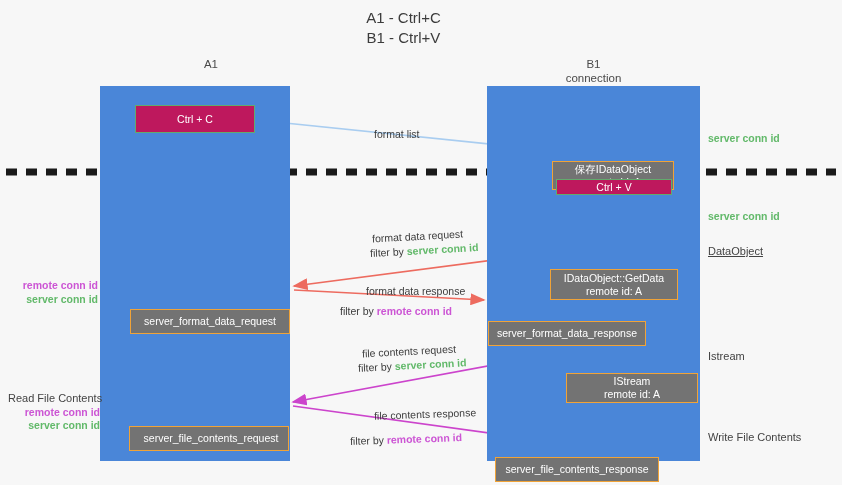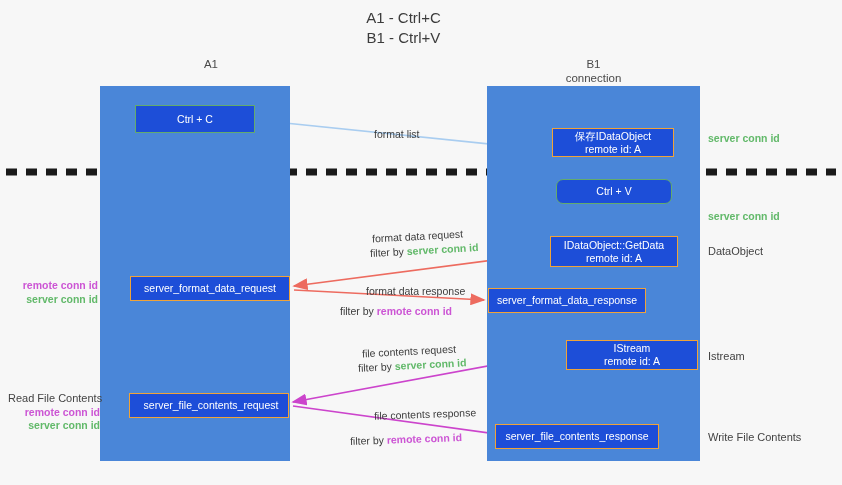--- a/index.html
+++ b/index.html
@@ -58,48 +58,48 @@
     flex-direction: column;
     align-items: center;
     justify-content: center;
     color: #ffffff;
     font-size: 10.5px;
     line-height: 13px;
     text-align: center;
     padding: 2px 4px;
     white-space: nowrap;
   }
-  .node.green  { background: #1d4ed8; border: 1px solid #63ab6d; }
-  .node.orange { background: #1d4ed8; border: 1px solid #f0a338; }
+  .node.green  { background: #be185d; border: 1px solid #63ab6d; }
+  .node.orange { background: #737373; border: 1px solid #f0a338; margin-top: 33px; }
   .node .l2 { font-size: 10.5px; }
 
   #n-ctrlc   { left: 135px; top: 105px; width: 120px; height: 28px; }
   #n-store   { left: 552px; top: 128px; width: 122px; height: 29px; }
-  #n-ctrlv   { left: 556px; top: 179px; width: 116px; height: 25px; border-radius: 7px; }
+  #n-ctrlv   { left: 556px; top: 179px; width: 116px; height: 16px; }
   #n-getdata { left: 550px; top: 236px; width: 128px; height: 31px; }
   #n-fdreq   { left: 130px; top: 276px; width: 160px; height: 25px; }
   #n-fdresp  { left: 488px; top: 288px; width: 158px; height: 25px; }
   #n-istream { left: 566px; top: 340px; width: 132px; height: 30px; }
   #n-fcreq   { left: 129px; top: 393px; width: 160px; height: 25px; padding-left: 8px; }
   #n-fcresp  { left: 495px; top: 424px; width: 164px; height: 25px; }
 
   
   .side-label {
     font-size: 10.5px;
     line-height: 13.5px;
     white-space: nowrap;
     font-weight: bold;
   }
   .green-txt  { color: #62b96a; }
   .purple-txt { color: #cc55d4; }
   .plain-txt  { color: #434343; font-weight: normal; }
 
   #lbl-server1 { left: 708px; top: 132px; }
   #lbl-server2 { left: 708px; top: 210px; }
-  #lbl-dataobject { left: 708px; top: 245px; font-size: 11px; }
+  #lbl-dataobject { left: 708px; top: 245px; font-size: 11px; text-decoration: underline; }
   #lbl-istream    { left: 708px; top: 350px; font-size: 11px; }
   #lbl-writefile  { left: 708px; top: 431px; font-size: 11px; }
 
   #lbl-left-1 { left: 10px; top: 279px; text-align: right; width: 88px; }
   #lbl-left-2 { left: 8px;  top: 392px; width: 92px; text-align: right; }
 
   
   .arrow-label {
     font-size: 10.5px;
     line-height: 14px;

